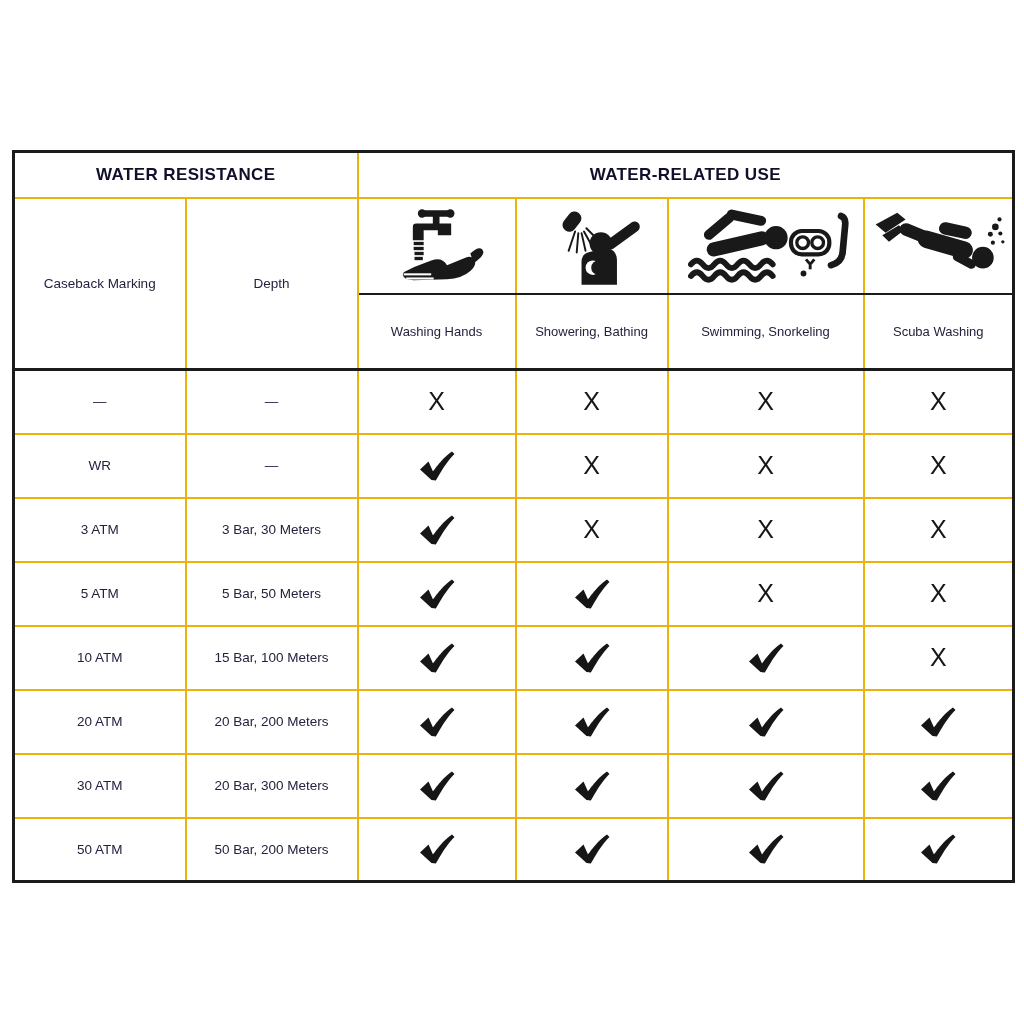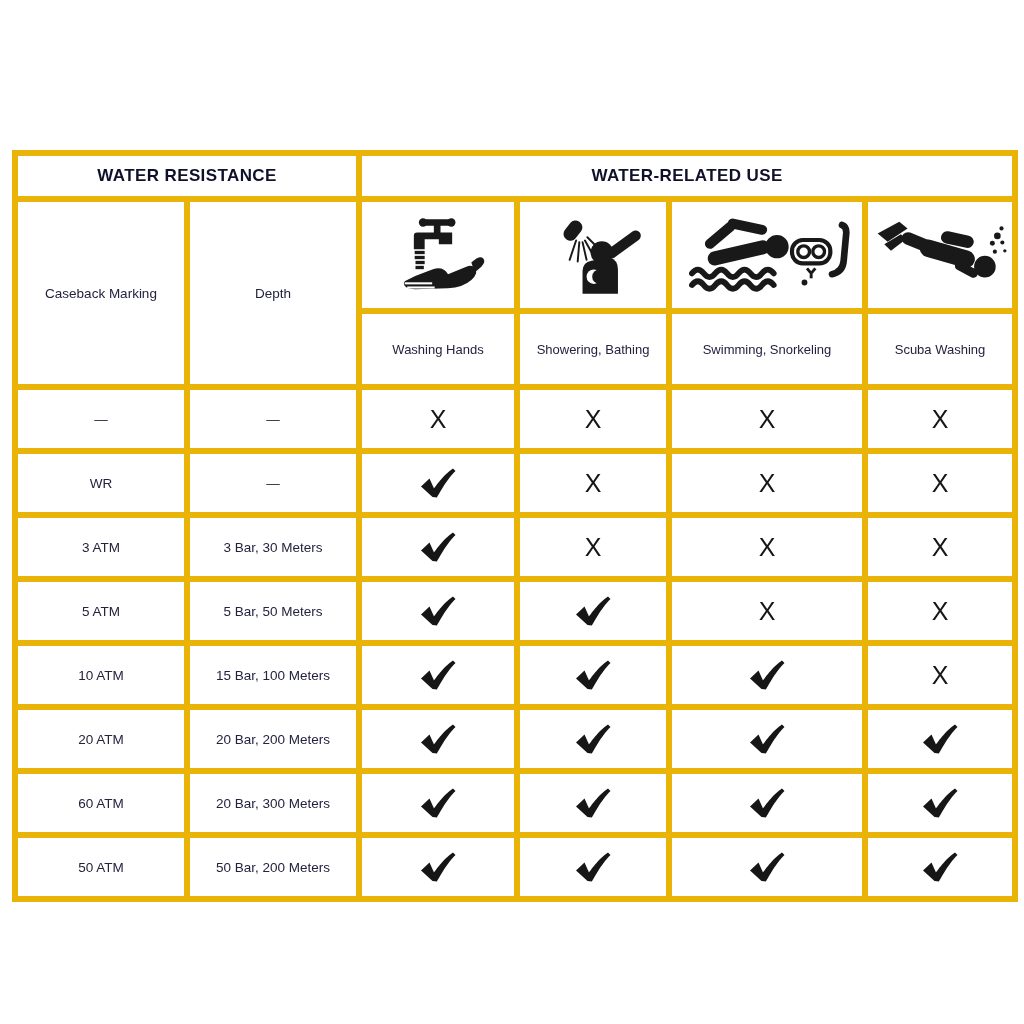--- a/index.html
+++ b/index.html
@@ -18,28 +18,28 @@
   table.wr-table {
     position: absolute;
     left: 12px; top: 150px;
     width: 1000px;
     border-collapse: collapse;
     table-layout: fixed;
     background: #ffffff;
     border: 3px solid #1b1b1b;
   }
   .wr-table th, .wr-table td {
-    border: 6px solid #eab308;
+    border: 2px solid #eab308;
     text-align: center;
     vertical-align: middle;
     padding: 0;
     overflow: hidden;
   }
   tr.row-groups { height: 46px; }
-  tr.row-icons { height: 112px; }
+  tr.row-icons { height: 96px; }
   tr.row-labels { height: 76px; }
   tbody tr { height: 64px; }
 
   th.group-header {
     font-size: 17px;
     font-weight: bold;
     letter-spacing: 0.4px;
     color: #10102a;
   }
   th.sub-header {
@@ -261,21 +261,21 @@
               <path fill="#161616" d="M1,18.5 L9.5,10.5 L14,20.5 C14,20.5 24,6 33,0.5 L35.5,3 C26,12 17,29.5 17,29.5 L12.5,29 Z"></path>
             </svg></td>
           <td class="mark-cell mark-yes"><svg width="36" height="30" viewBox="0 0 36 30">
               <path fill="#161616" d="M1,18.5 L9.5,10.5 L14,20.5 C14,20.5 24,6 33,0.5 L35.5,3 C26,12 17,29.5 17,29.5 L12.5,29 Z"></path>
             </svg></td>
           <td class="mark-cell mark-yes"><svg width="36" height="30" viewBox="0 0 36 30">
               <path fill="#161616" d="M1,18.5 L9.5,10.5 L14,20.5 C14,20.5 24,6 33,0.5 L35.5,3 C26,12 17,29.5 17,29.5 L12.5,29 Z"></path>
             </svg></td>
         </tr>
         <tr>
-          <td class="text-cell">60 ATM</td>
+          <td class="text-cell">30 ATM</td>
           <td class="text-cell">20 Bar, 300 Meters</td>
           <td class="mark-cell mark-yes"><svg width="36" height="30" viewBox="0 0 36 30">
               <path fill="#161616" d="M1,18.5 L9.5,10.5 L14,20.5 C14,20.5 24,6 33,0.5 L35.5,3 C26,12 17,29.5 17,29.5 L12.5,29 Z"></path>
             </svg></td>
           <td class="mark-cell mark-yes"><svg width="36" height="30" viewBox="0 0 36 30">
               <path fill="#161616" d="M1,18.5 L9.5,10.5 L14,20.5 C14,20.5 24,6 33,0.5 L35.5,3 C26,12 17,29.5 17,29.5 L12.5,29 Z"></path>
             </svg></td>
           <td class="mark-cell mark-yes"><svg width="36" height="30" viewBox="0 0 36 30">
               <path fill="#161616" d="M1,18.5 L9.5,10.5 L14,20.5 C14,20.5 24,6 33,0.5 L35.5,3 C26,12 17,29.5 17,29.5 L12.5,29 Z"></path>
             </svg></td>

